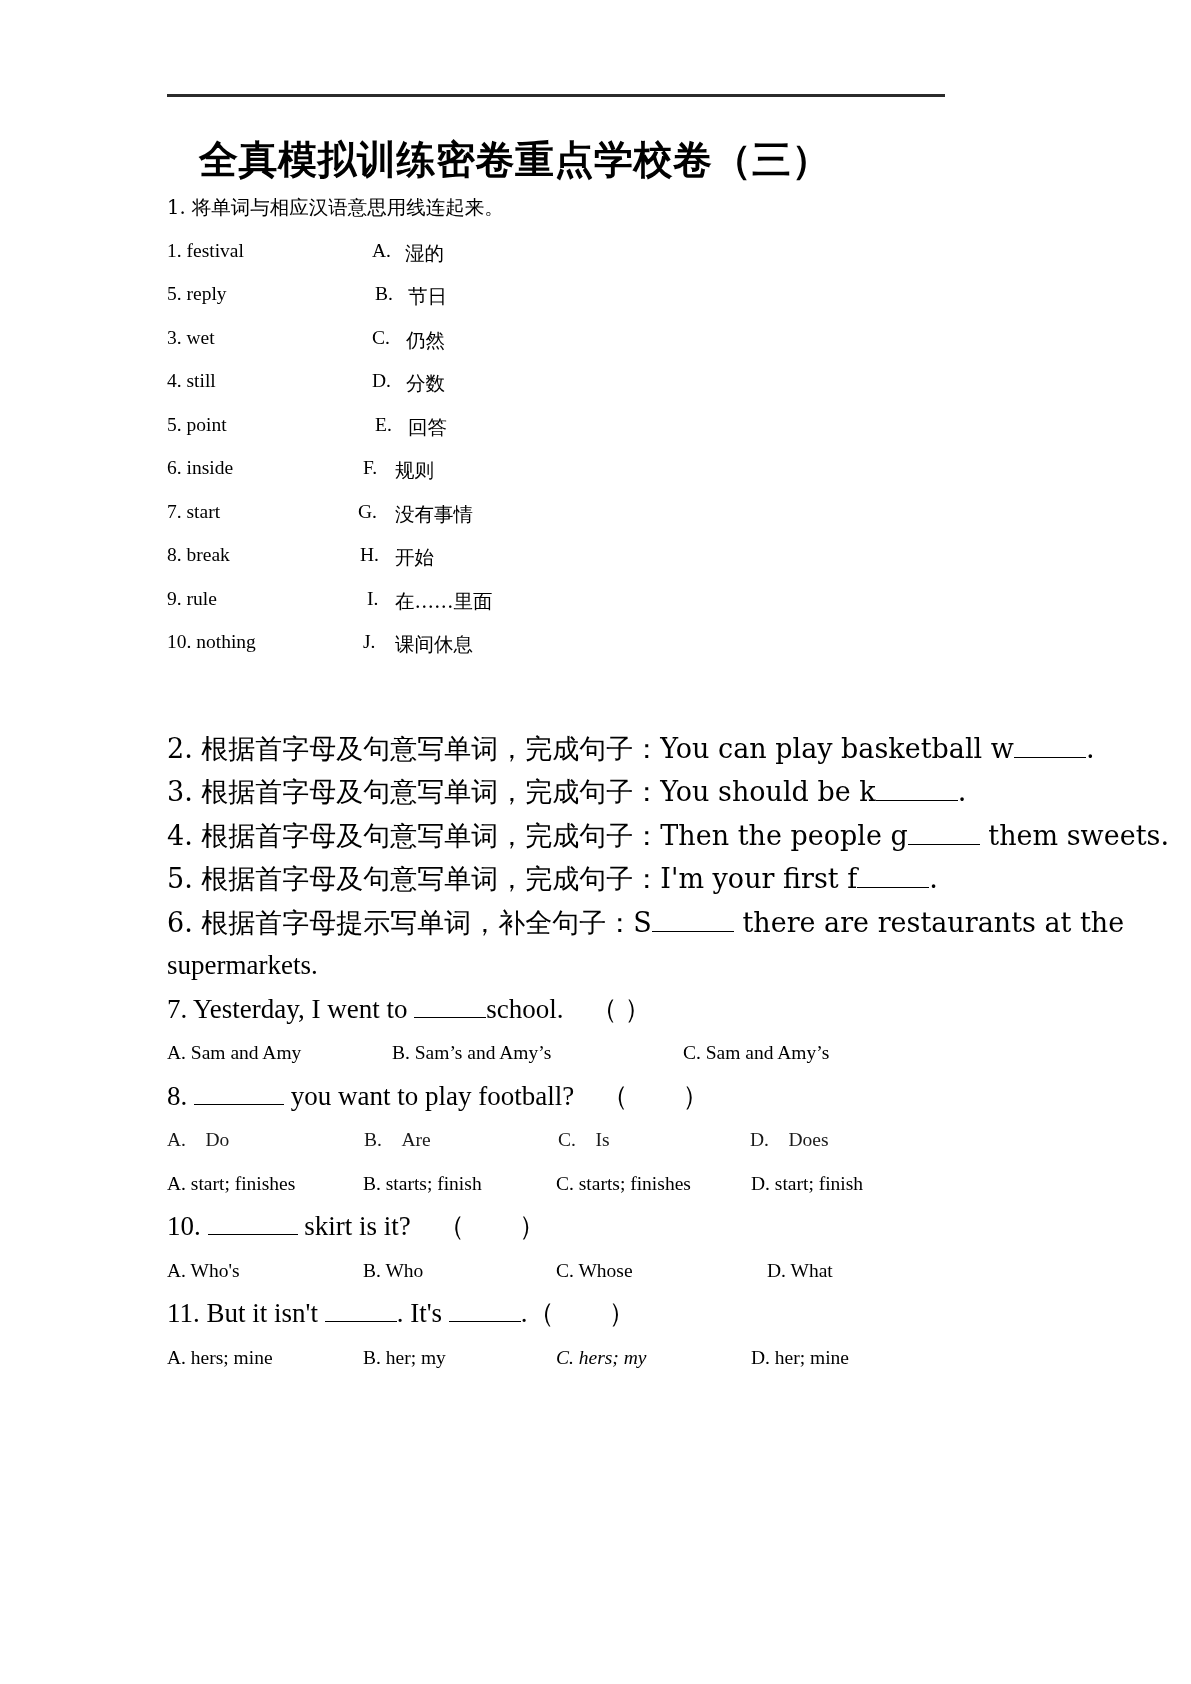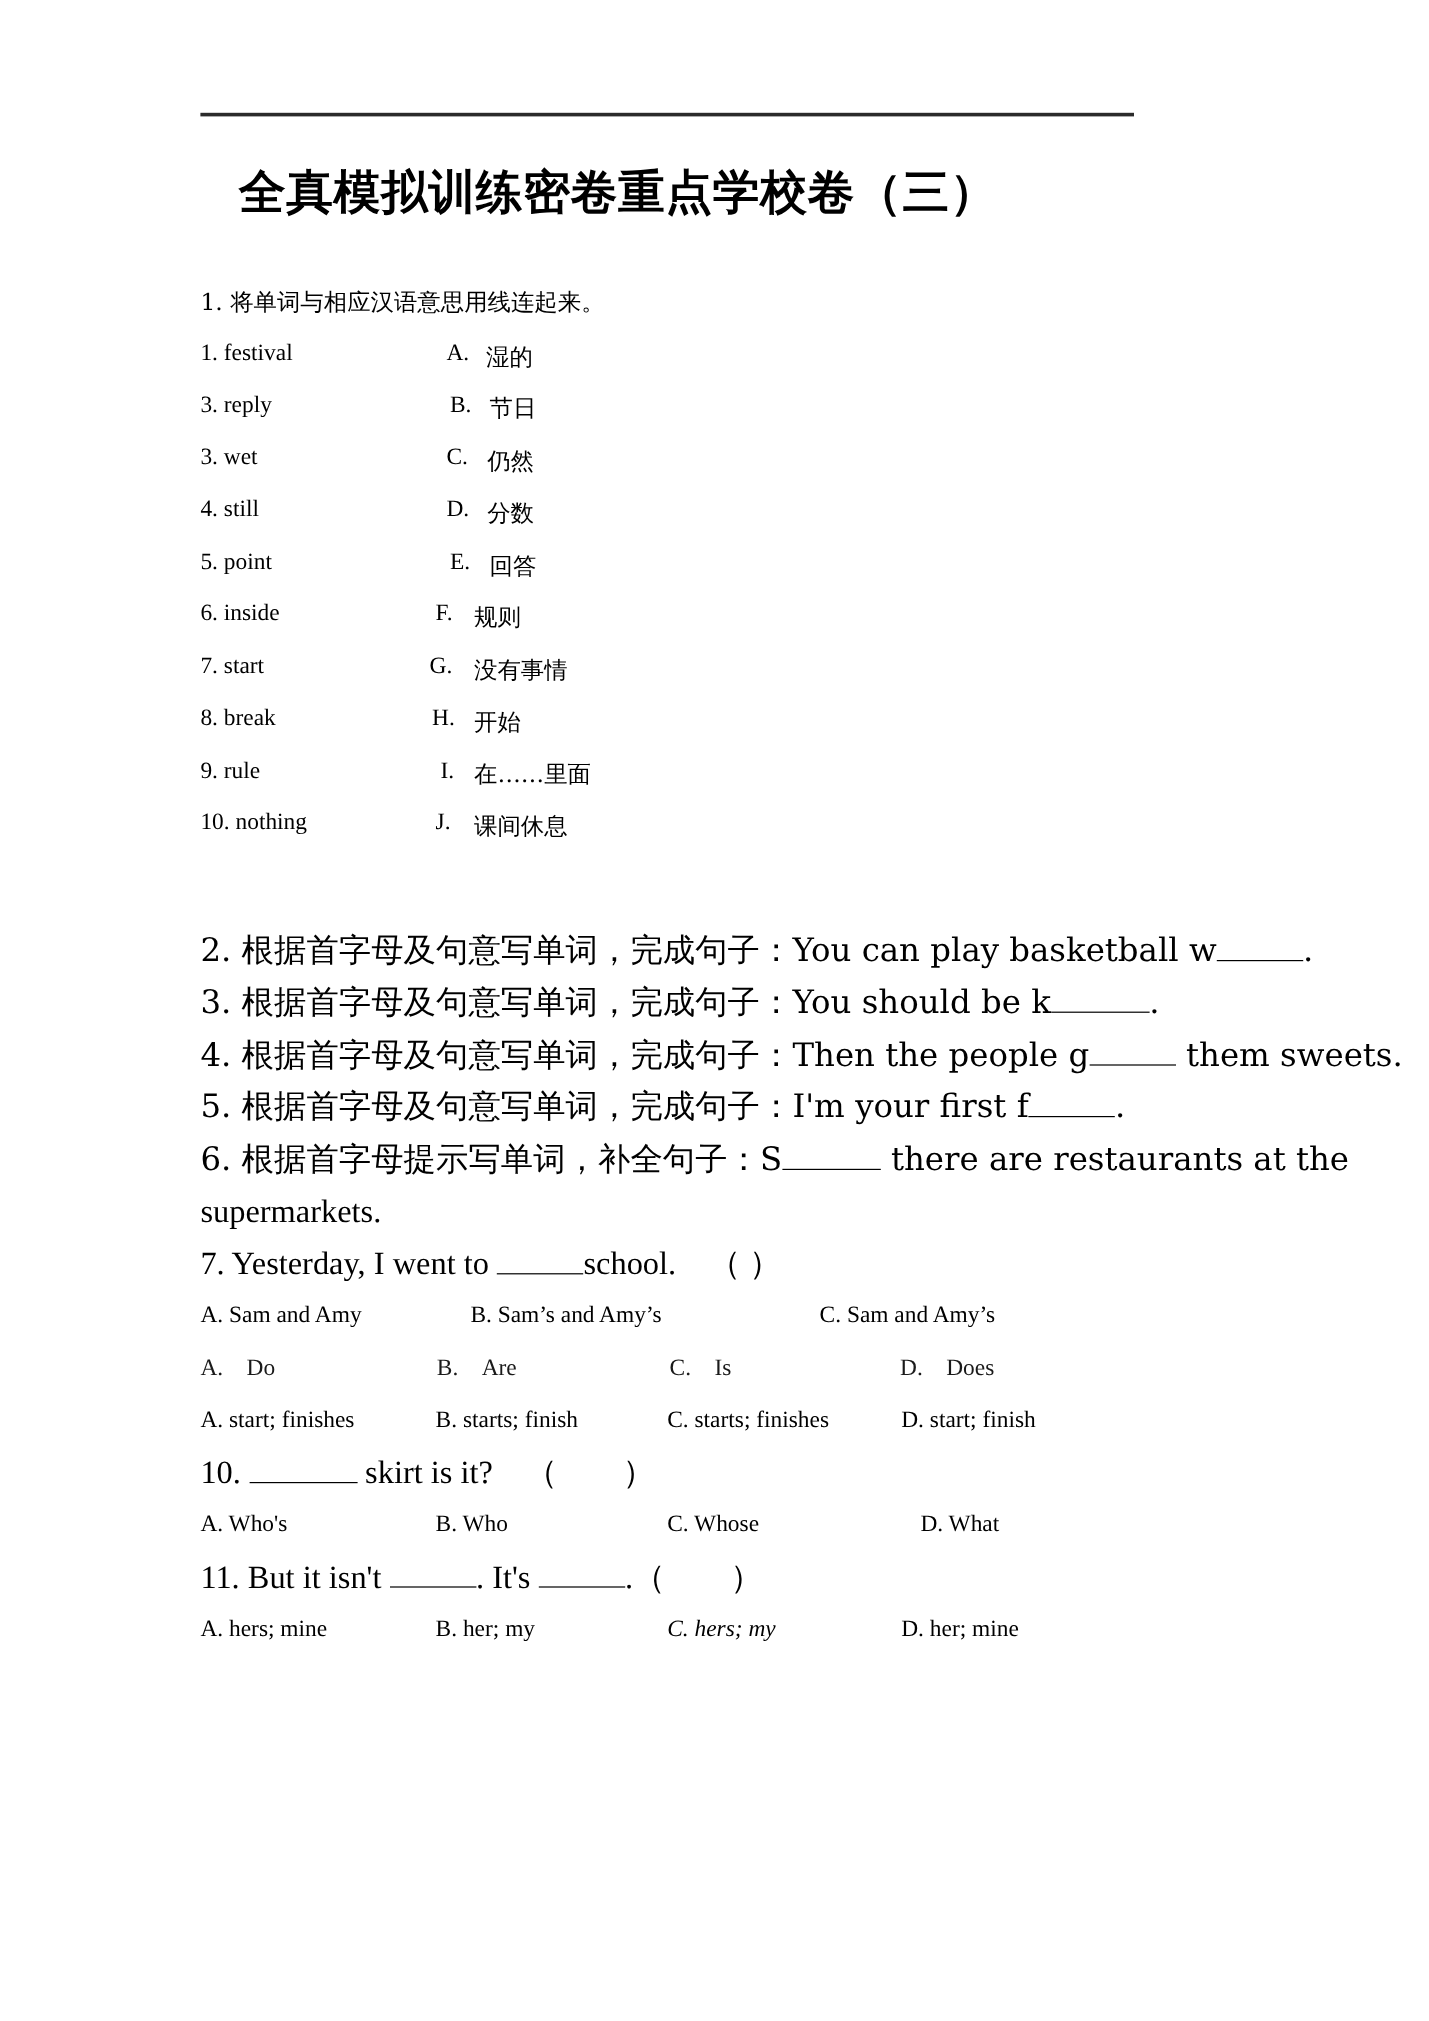--- a/index.html
+++ b/index.html
@@ -46,21 +46,20 @@
     position: absolute;
     left: 167px;
     top: 198px;
     width: 800px;
   }
   .instr {
     font-size: 19.5px;
     line-height: 1;
     margin-bottom: 22px;
     white-space: nowrap;
-    margin-top: 44px;
   }
   
   .match-list {
     margin-top: 0;
   }
   .match-row {
     display: block;
     position: relative;
     height: 43.5px;
     font-size: 19.5px;
@@ -130,21 +129,21 @@
 
     <div class="match-list">
 
       <div class="match-row">
         <span class="match-left">1. festival</span>
         <span class="match-right" style="left:205px;">A.</span>
         <span class="match-right cn" style="left:238px;">湿的</span>
       </div>
 
       <div class="match-row">
-        <span class="match-left">3. reply</span>
+        <span class="match-left">5. reply</span>
         <span class="match-right" style="left:208px;">B.</span>
         <span class="match-right cn" style="left:241px;">节日</span>
       </div>
 
       <div class="match-row">
         <span class="match-left">3. wet</span>
         <span class="match-right" style="left:205px;">C.</span>
         <span class="match-right cn" style="left:239px;">仍然</span>
       </div>
 
@@ -205,20 +204,21 @@
     <div class="q-line cn"><span>6. 根据首字母提示写单词，补全句子：S</span><span class="blank b-lg"></span><span> there are restaurants at the</span></div>
     <div class="q-line">supermarkets.</div>
 
     <div class="q-line"><span>7. Yesterday, I went to </span><span class="blank b-md"></span><span>school.　（ ）</span></div>
     <div class="opts">
       <span class="opt" style="left:0px;">A. Sam and Amy</span>
       <span class="opt" style="left:225px;">B. Sam’s and Amy’s</span>
       <span class="opt" style="left:516px;">C. Sam and Amy’s</span>
     </div>
 
+    <div class="q-line"><span>8. </span><span class="blank b-xl"></span><span> you want to play football?　（　　）</span></div>
     <div class="opts light">
       <span class="opt" style="left:0px;">A.　Do</span>
       <span class="opt" style="left:197px;">B.　Are</span>
       <span class="opt" style="left:391px;">C.　Is</span>
       <span class="opt" style="left:583px;">D.　Does</span>
     </div>
 
     <div class="opts">
       <span class="opt" style="left:0px;">A. start; finishes</span>
       <span class="opt" style="left:196px;">B. starts; finish</span>

